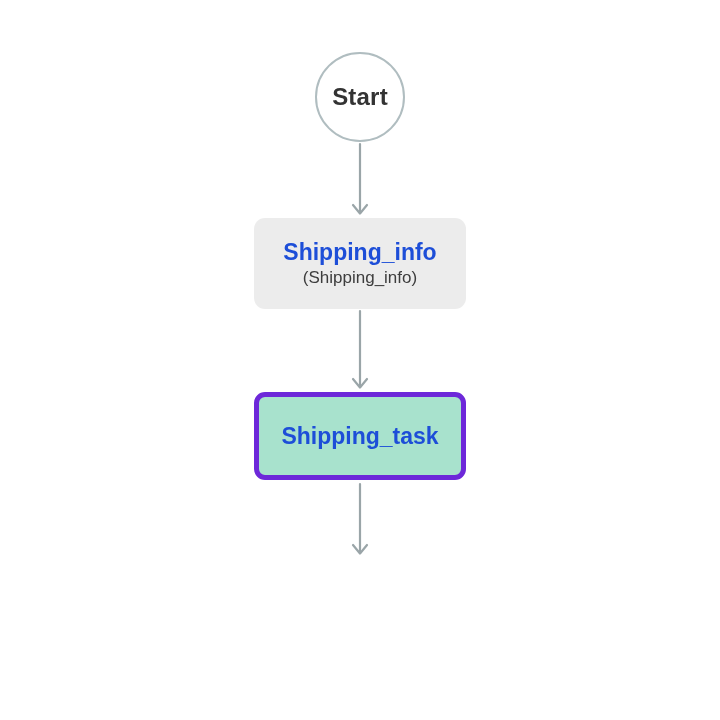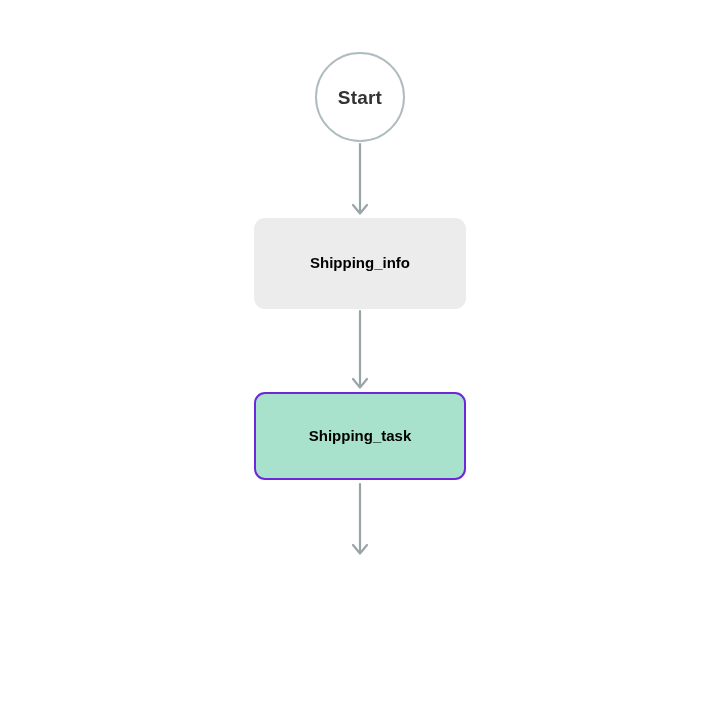--- a/index.html
+++ b/index.html
@@ -28,21 +28,21 @@
     height: 90px;
     border-radius: 50%;
     background: #ffffff;
     border: 2px solid #b0bdc0;
     box-sizing: border-box;
     display: flex;
     align-items: center;
     justify-content: center;
   }
   .node-circle .circle-label {
-    font-size: 19px;
+    font-size: 24px;
     font-weight: bold;
     color: #333333;
     letter-spacing: 0.2px;
     line-height: 1;
   }
 
   #node-start  { left: 315px; top: 52px; }
   #node-final  { left: 315px; top: 558px; }
 
   
@@ -51,23 +51,23 @@
     left: 254px;
     width: 212px;
     box-sizing: border-box;
     border-radius: 11px;
     display: flex;
     flex-direction: column;
     align-items: center;
     justify-content: center;
   }
   .node-box .box-title {
-    font-size: 15px;
+    font-size: 23px;
     font-weight: bold;
-    color: #000000;
+    color: #1d4ed8;
     line-height: 1.22;
     text-align: center;
     white-space: nowrap;
   }
   .node-box .box-subtitle {
     font-size: 17px;
     font-weight: normal;
     color: #3d3d3d;
     line-height: 1.25;
     text-align: center;
@@ -78,21 +78,21 @@
   #node-shipping-info {
     top: 218px;
     height: 91px;
     background: #ececec;
     border: none;
   }
   #node-shipping-task {
     top: 392px;
     height: 88px;
     background: #a8e2cd;
-    border: 2px solid #6d28d9;
+    border: 5px solid #6d28d9;
   }
 
   
   .connector {
     position: absolute;
     left: 0;
     top: 0;
     width: 720px;
     height: 720px;
     pointer-events: none;
@@ -123,20 +123,21 @@
       </g>
     </g>
   </svg>
 
   <div class="node-circle" id="node-start">
     <span class="circle-label">Start</span>
   </div>
 
   <div class="node-box" id="node-shipping-info">
     <span class="box-title">Shipping_info</span>
+    <span class="box-subtitle">(Shipping_info)</span>
   </div>
 
   <div class="node-box" id="node-shipping-task">
     <span class="box-title">Shipping_task</span>
   </div>
 
 
 </div>
 
 </body></html>

